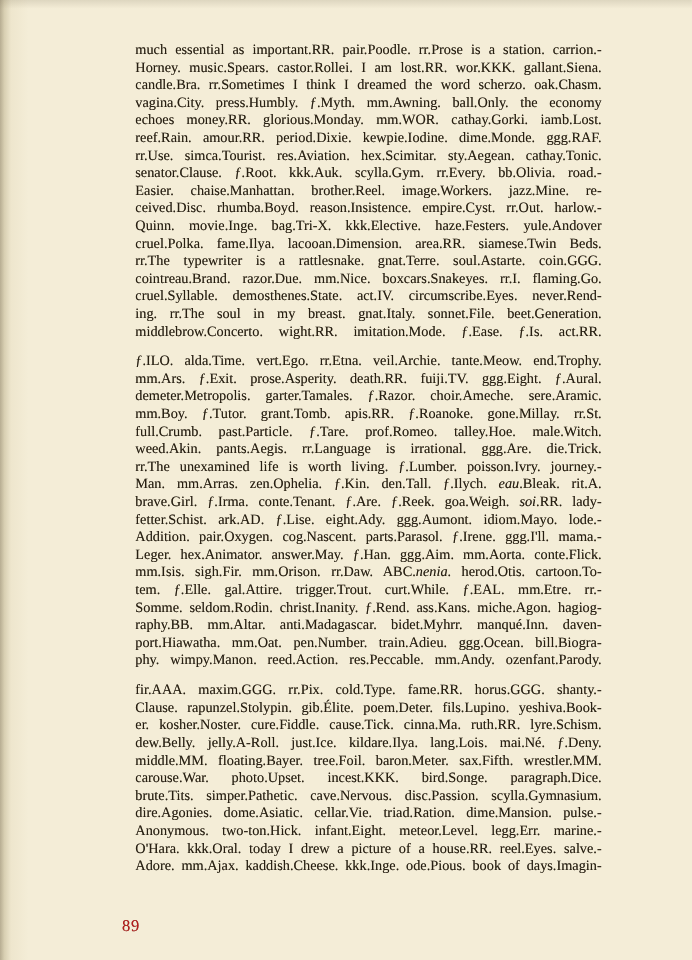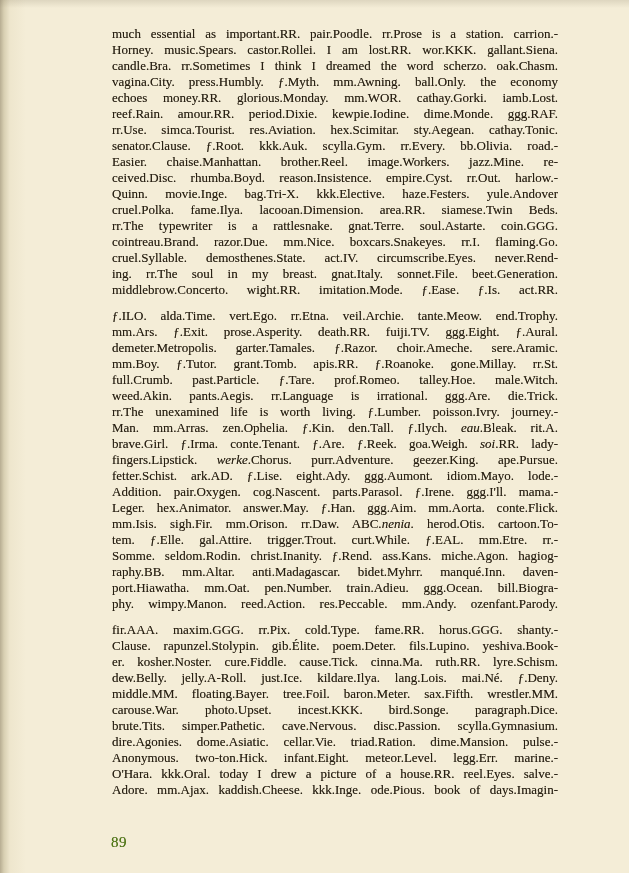--- a/index.html
+++ b/index.html
@@ -22,39 +22,39 @@
     background: linear-gradient(180deg, rgba(120,110,85,0.18), rgba(0,0,0,0));
     pointer-events: none;
   }
   .text-block {
     position: absolute;
     left: 112px; top: 26px;
     width: 446px;
     color: #271f12;
     text-shadow: 0 0 0.4px rgba(39,31,18,0.55);
   }
-  .para { margin: 0; }
+  .para { margin: 11px; }
   .para + .para { margin-top: 10px; }
   .line {
     font-size: 13px;
     line-height: 16px;
     height: 16px;
     overflow: hidden;
     text-align: justify;
     text-align-last: justify;
     text-justify: inter-word;
     white-space: normal;
   }
   .line i { font-style: italic; }
   .page-number {
     position: absolute;
     left: 111px; top: 834px;
     font-size: 15px;
     letter-spacing: 0.5px;
-    color: #4d7c0f;
+    color: #b91c1c;
     text-shadow: 0 0 0.4px rgba(39,31,18,0.55);
   }
 </style>
 </head>
 <body>
 
 <div class="edge-shade"></div>
 <div class="top-shade"></div>
 
 <div class="text-block">
@@ -82,21 +82,20 @@
   <div class="para">
     <div class="line"><span>ƒ.ILO. alda.Time. vert.Ego. rr.Etna. veil.Archie. tante.Meow. end.Trophy.</span></div>
     <div class="line"><span>mm.Ars. ƒ.Exit. prose.Asperity. death.RR. fuiji.TV. ggg.Eight. ƒ.Aural.</span></div>
     <div class="line"><span>demeter.Metropolis. garter.Tamales. ƒ.Razor. choir.Ameche. sere.Aramic.</span></div>
     <div class="line"><span>mm.Boy. ƒ.Tutor. grant.Tomb. apis.RR. ƒ.Roanoke. gone.Millay. rr.St.</span></div>
     <div class="line"><span>full.Crumb. past.Particle. ƒ.Tare. prof.Romeo. talley.Hoe. male.Witch.</span></div>
     <div class="line"><span>weed.Akin. pants.Aegis. rr.Language is irrational. ggg.Are. die.Trick.</span></div>
     <div class="line"><span>rr.The unexamined life is worth living. ƒ.Lumber. poisson.Ivry. journey.-</span></div>
     <div class="line"><span>Man. mm.Arras. zen.Ophelia. ƒ.Kin. den.Tall. ƒ.Ilych. </span><i>eau</i><span>.Bleak. rit.A.</span></div>
     <div class="line"><span>brave.Girl. ƒ.Irma. conte.Tenant. ƒ.Are. ƒ.Reek. goa.Weigh. </span><i>soi</i><span>.RR. lady-</span></div>
-    <div class="line"><span>fingers.Lipstick. </span><i>werke</i><span>.Chorus. purr.Adventure. geezer.King. ape.Pursue.</span></div>
     <div class="line"><span>fetter.Schist. ark.AD. ƒ.Lise. eight.Ady. ggg.Aumont. idiom.Mayo. lode.-</span></div>
     <div class="line"><span>Addition. pair.Oxygen. cog.Nascent. parts.Parasol. ƒ.Irene. ggg.I'll. mama.-</span></div>
     <div class="line"><span>Leger. hex.Animator. answer.May. ƒ.Han. ggg.Aim. mm.Aorta. conte.Flick.</span></div>
     <div class="line"><span>mm.Isis. sigh.Fir. mm.Orison. rr.Daw. ABC.</span><i>nenia</i><span>. herod.Otis. cartoon.To-</span></div>
     <div class="line"><span>tem. ƒ.Elle. gal.Attire. trigger.Trout. curt.While. ƒ.EAL. mm.Etre. rr.-</span></div>
     <div class="line"><span>Somme. seldom.Rodin. christ.Inanity. ƒ.Rend. ass.Kans. miche.Agon. hagiog-</span></div>
     <div class="line"><span>raphy.BB. mm.Altar. anti.Madagascar. bidet.Myhrr. manqué.Inn. daven-</span></div>
     <div class="line"><span>port.Hiawatha. mm.Oat. pen.Number. train.Adieu. ggg.Ocean. bill.Biogra-</span></div>
     <div class="line"><span>phy. wimpy.Manon. reed.Action. res.Peccable. mm.Andy. ozenfant.Parody.</span></div>
   </div>

